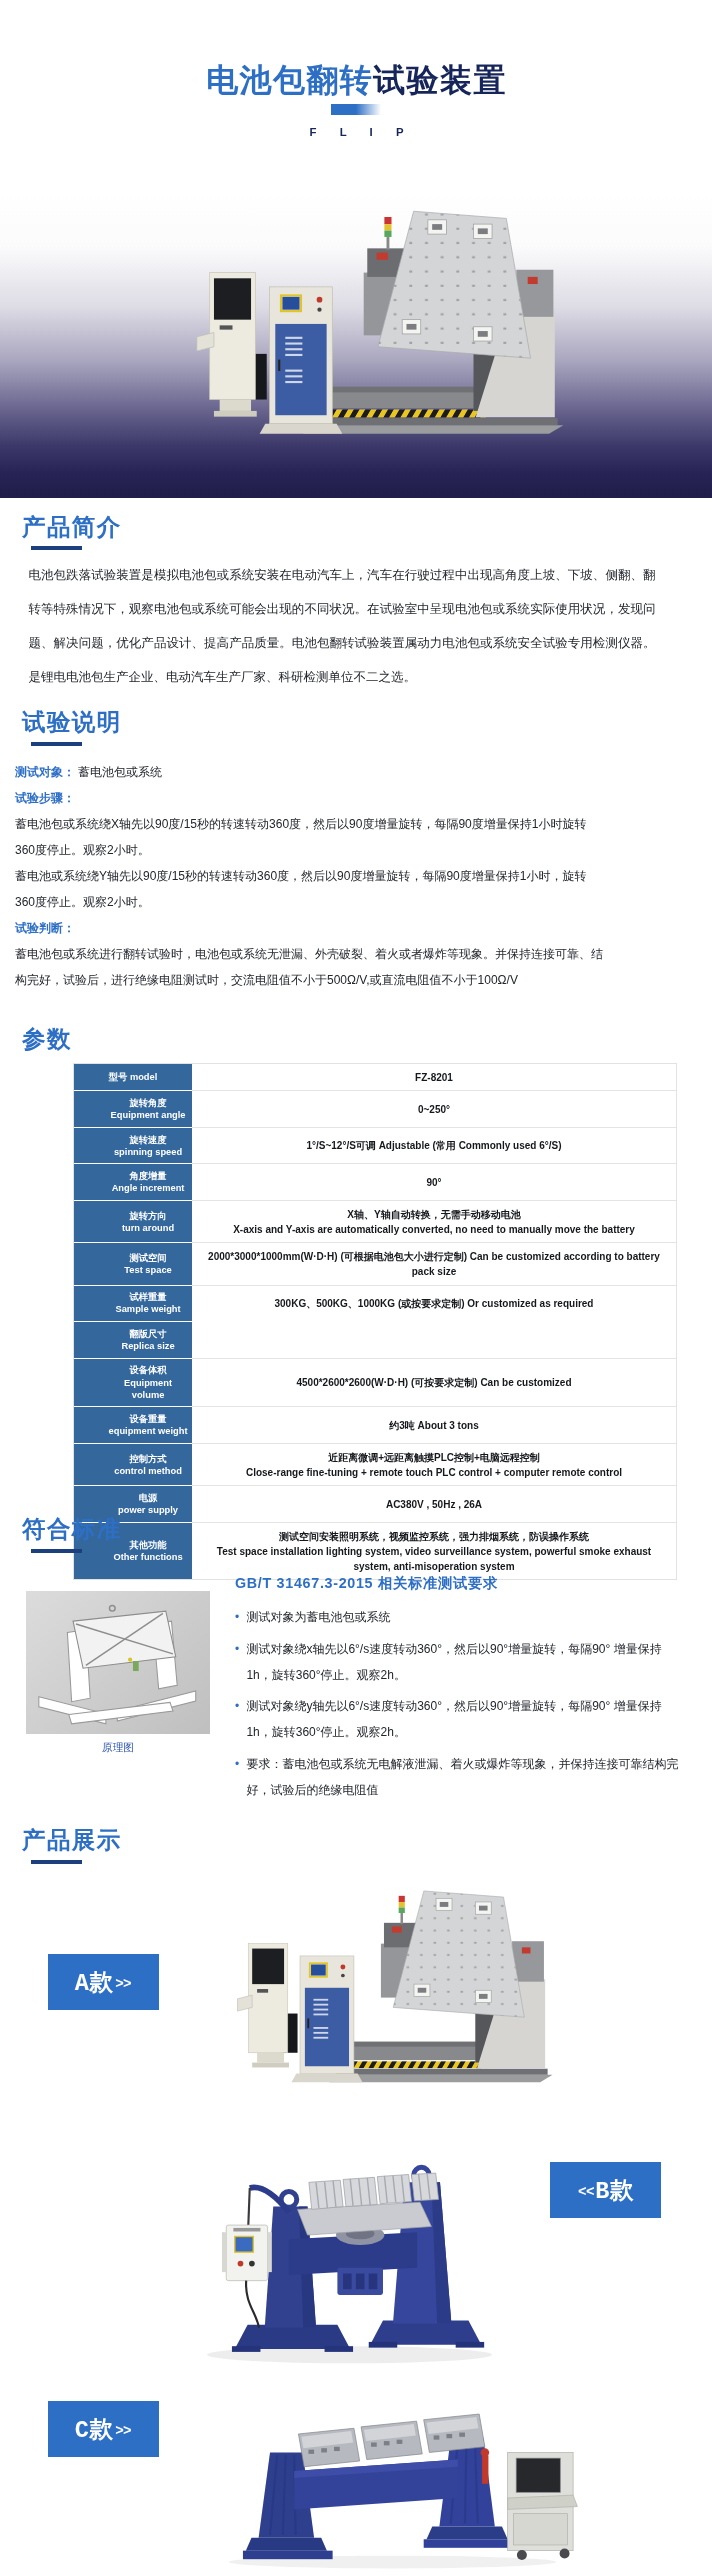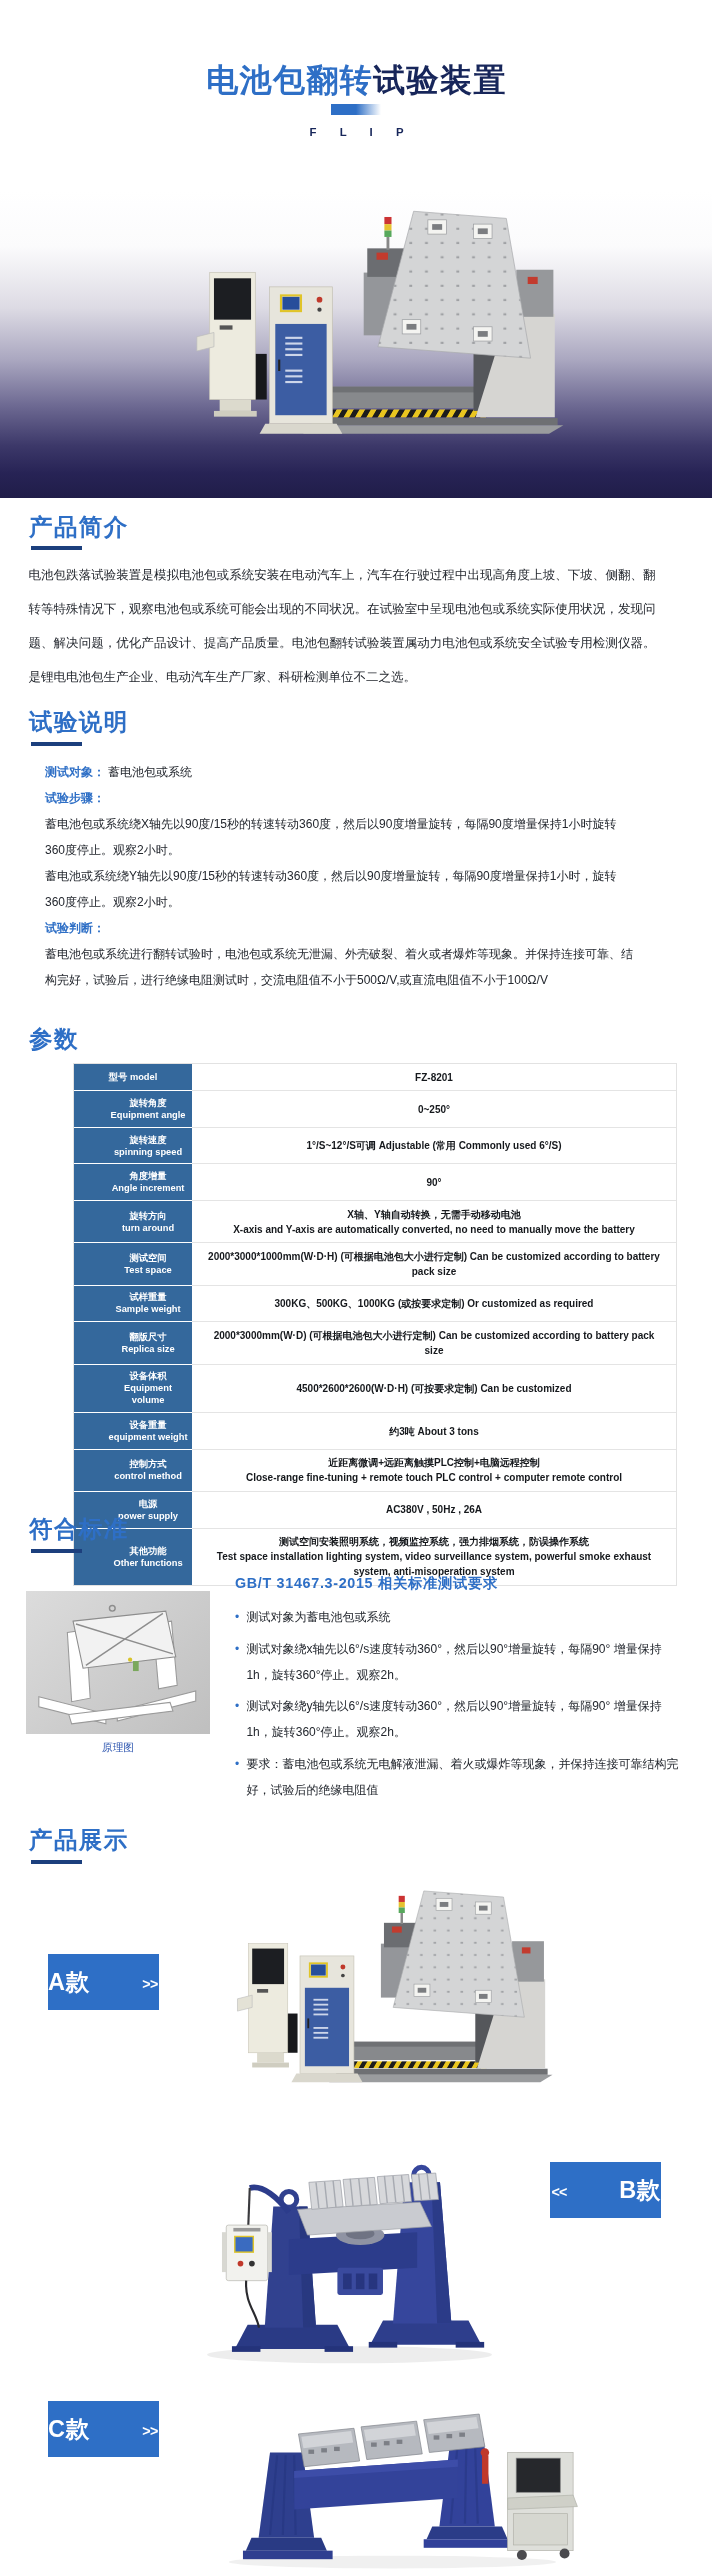--- a/index.html
+++ b/index.html
@@ -21,26 +21,26 @@
     background:linear-gradient(90deg,var(--accent) 0%,var(--accent) 50%,rgba(255,255,255,0) 100%);}
   .flip{position:absolute;left:0;top:113px;width:713px;text-align:center;font-size:11.4px;font-weight:700;
     color:var(--navy);letter-spacing:10px;text-indent:10px;}
 
   
   .hero{position:absolute;left:0;top:178px;width:713px;height:307px;
     background:linear-gradient(180deg,#ffffff 0%,#fbfbfc 18%,#dddbe4 38%,#aaa7c0 55%,#6d6992 70%,#3c3869 83%,#272355 92%,#201d49 100%);}
   .hero svg{position:absolute;left:151px;top:15.7px;}
 
   
-  .sec-h{position:absolute;left:29px;color:var(--accent);font-size:23.5px;font-weight:800;letter-spacing:1.4px;}
+  .sec-h{position:absolute;left:22px;color:var(--accent);font-size:23.5px;font-weight:800;letter-spacing:1.4px;}
   .sec-bar{position:absolute;left:31px;width:51px;height:4.3px;background:var(--bar);}
 
   .intro-p{position:absolute;left:28.5px;top:545px;width:627px;font-size:12.5px;line-height:34px;text-align:justify;color:var(--text);}
 
-  .tlines{position:absolute;left:45px;top:746px;width:590px;}
+  .tlines{position:absolute;left:15px;top:746px;width:590px;}
   .tline{font-size:12px;line-height:26px;color:var(--text);}
   .tline .tlabel{color:var(--accent);font-weight:700;margin-right:2.9px;}
 
   
   .p-table{position:absolute;left:73px;top:1050px;width:604px;border:0.7px solid #e2e2e2;box-sizing:border-box;}
   .p-row{display:flex;align-items:stretch;}
   .p-row + .p-row .p-value{border-top:0.7px solid #e4e4e4;}
   .p-row + .p-row .p-label{border-top:1.4px solid #ffffff;padding-left:33px;}
   .p-label{width:118px;min-width:118px;background:var(--steel);color:#fff;display:flex;flex-direction:column;
     justify-content:center;align-items:center;text-align:center;font-weight:700;font-size:9.3px;line-height:1.3;
@@ -52,21 +52,21 @@
   .schematic{position:absolute;left:26px;top:1578px;width:184px;height:143px;
     background:linear-gradient(135deg,#dcdcdc 0%,#cfcfcf 45%,#bfbfbf 100%);}
   .schematic-cap{position:absolute;left:26px;top:1728px;width:184px;text-align:center;color:#2f57b0;font-size:10.7px;}
   .gb-h{position:absolute;left:235px;top:1561px;font-size:14.3px;font-weight:700;color:var(--accent);letter-spacing:0.7px;}
   .bullets{position:absolute;left:235px;top:1591px;width:451px;}
   .bullet{font-size:12px;line-height:26px;color:var(--text);margin-bottom:5.7px;position:relative;padding-left:11.4px;}
   .bullet .dot{position:absolute;left:0;top:0;color:var(--accent);font-size:12px;}
 
   
   .model-tag{position:absolute;width:111px;height:56px;background:var(--accent);color:#fff;display:flex;
-    align-items:center;justify-content:space-between;font-weight:800;cursor:pointer;}
+    align-items:center;justify-content:center;font-weight:800;cursor:pointer;font-family:Liberation Mono, monospace;}
   .model-tag .mname{font-size:23.5px;letter-spacing:0.7px;}
   .model-tag .marrow{font-size:14.3px;font-weight:800;letter-spacing:-0.7px;margin:4.3px 1.4px 0 1.4px;}
   .tag-a{left:48px;top:1941px;}
   .tag-b{left:550px;top:2149px;}
   .tag-c{left:48px;top:2388px;}
   .img-a{position:absolute;left:198px;top:1874px;}
   .img-b{position:absolute;left:182px;top:2128px;}
   .img-c{position:absolute;left:214px;top:2374px;}
   .hidden-defs{position:absolute;width:0;height:0;overflow:hidden;}
 </style>
@@ -358,23 +358,20 @@
         </div>
         <div class="p-value">
           <div>300KG、500KG、1000KG (或按要求定制) Or customized as required</div>
         </div>
       </div>
       <div class="p-row">
         <div class="p-label">
           <div>翻版尺寸</div>
           <div>Replica size</div>
         </div>
-        <div class="p-value">
-          <div>2000*3000mm(W·D) (可根据电池包大小进行定制) Can be customized according to battery pack size</div>
-        </div>
       </div>
       <div class="p-row">
         <div class="p-label">
           <div>设备体积</div>
           <div>Equipment volume</div>
         </div>
         <div class="p-value">
           <div>4500*2600*2600(W·D·H) (可按要求定制) Can be customized</div>
         </div>
       </div>

